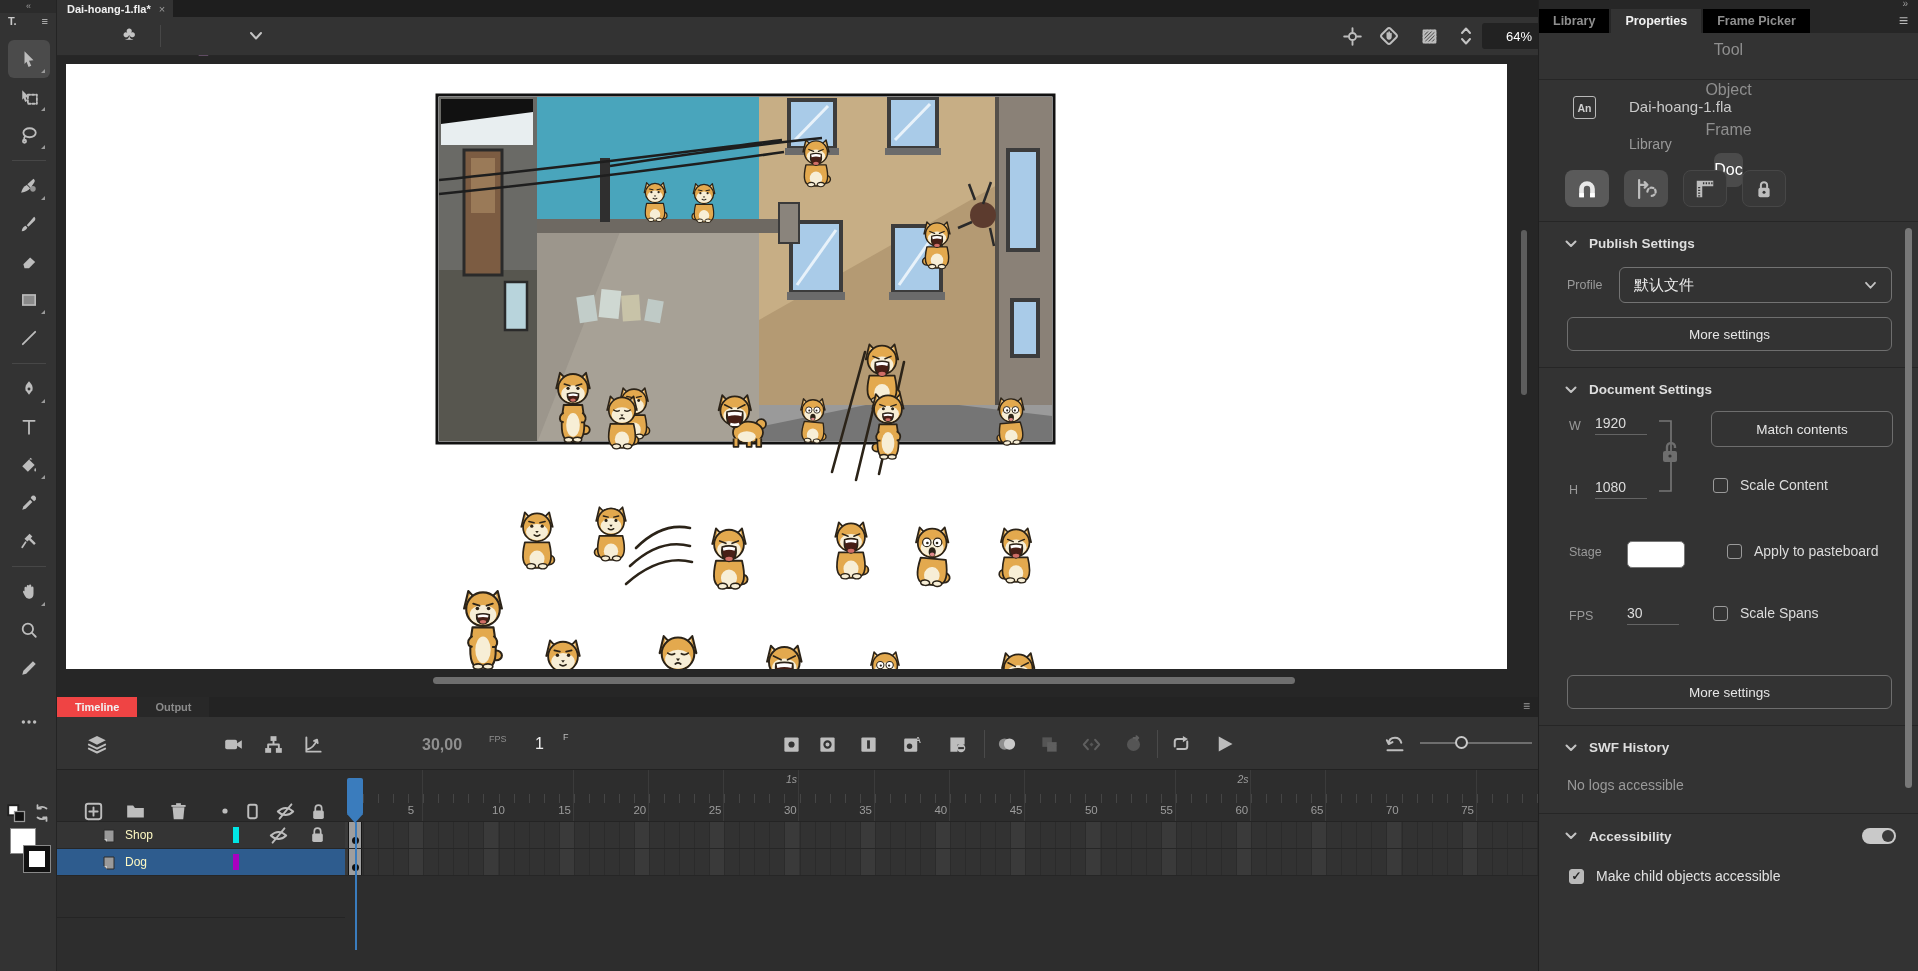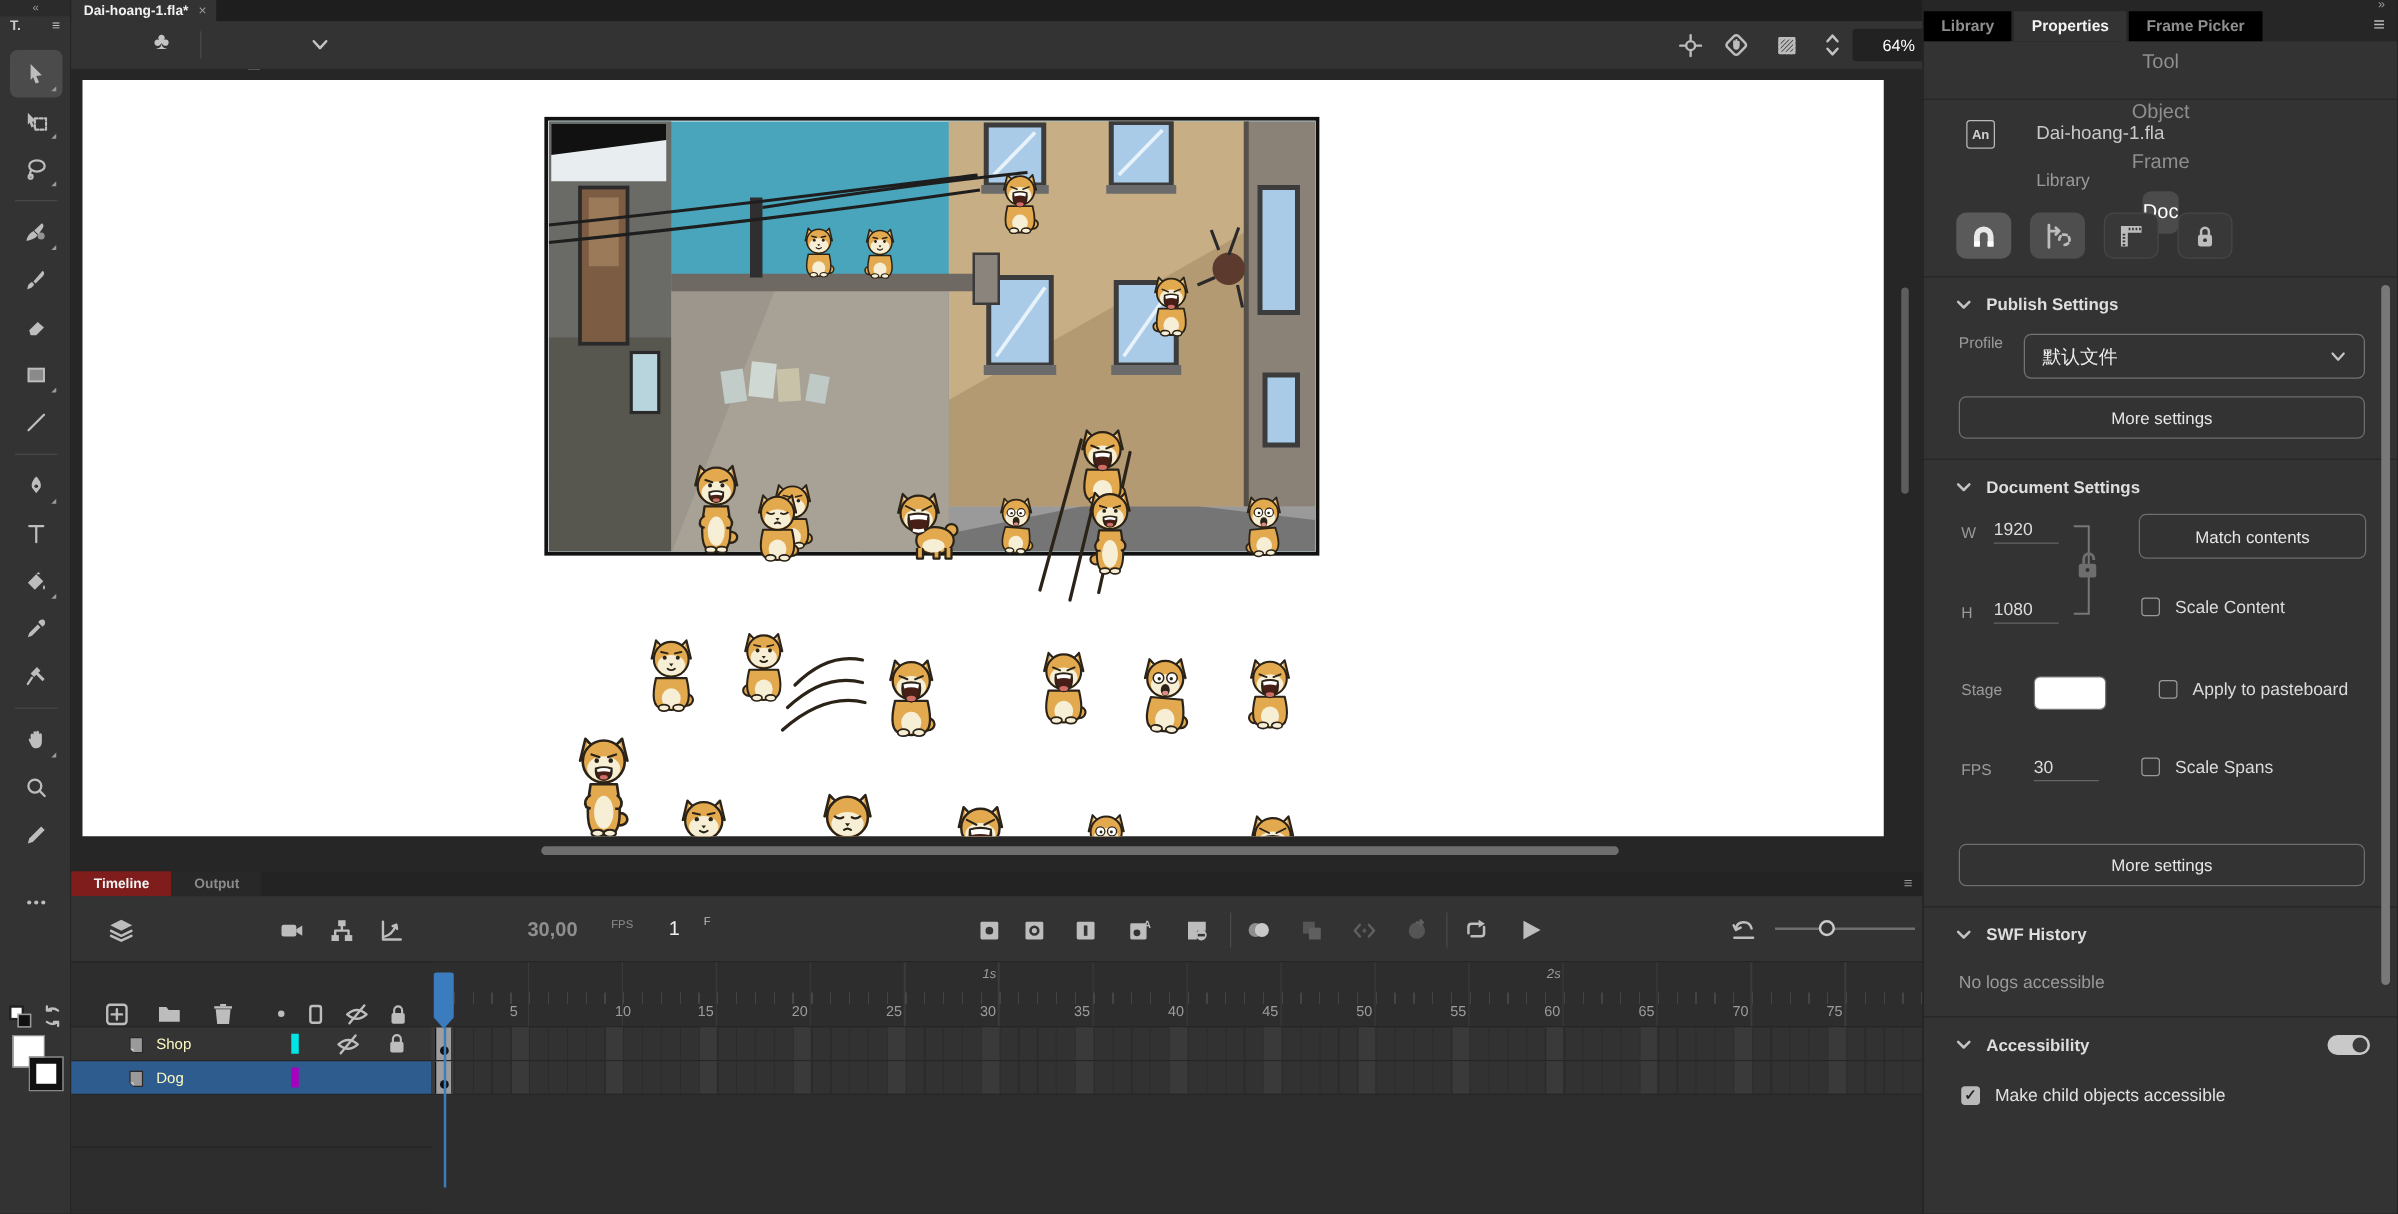--- a/index.html
+++ b/index.html
@@ -43,21 +43,21 @@
   .tn{fill:#e3a94e;stroke:#2b2318;stroke-width:3;stroke-linejoin:round;}
   .cr{fill:#f7eed6;stroke:#2b2318;stroke-width:2.4;}
   .crn{fill:#f7eed6;}
   .dk{fill:#2b2318;}
   .ln{stroke:#2b2318;stroke-width:2.6;fill:none;stroke-linecap:round;}
 
   
   .timeline{left:57px;top:697px;width:1481px;height:274px;background:#2d2d2d;}
   .tl-tabs{height:20px;background:#232323;display:flex;align-items:flex-end;position:relative;}
   .tl-tab{height:20px;padding:0 18px;font-size:11px;font-weight:bold;display:flex;align-items:center;}
-  .tl-tab.active{background:#7f1d1d;color:#f2f2f2;text-align:center;}
+  .tl-tab.active{background:#ef4444;color:#f2f2f2;text-align:center;}
   .tl-tab.idle{color:#8b8b8b;background:#282828;}
   .tl-menu{position:absolute;right:8px;top:2px;color:#9a9a9a;font-size:12px;}
   .tl-toolbar{height:53px;background:#333;border-bottom:1px solid #222;position:relative;}
   .ti{position:absolute;top:17px;width:20px;height:20px;display:flex;align-items:center;justify-content:center;}
   .fpsnum{position:absolute;left:365px;top:19px;font-size:16px;color:#8f8f8f;font-weight:bold;}
   .fpsunit{position:absolute;left:432px;top:17px;font-size:9px;color:#8f8f8f;}
   .curframe{position:absolute;left:478px;top:18px;font-size:16px;color:#eee;}
   .funit{position:absolute;left:506px;top:15px;font-size:9px;color:#bdbdbd;}
   .tl-body{position:relative;height:201px;}
   .layers{position:absolute;left:0;top:0;width:288px;height:201px;}
@@ -104,21 +104,21 @@
   .docname{position:absolute;left:90px;top:18px;font-size:15px;color:#c9c9c9;}
   .doctype{position:absolute;left:90px;top:56px;font-size:14px;color:#9a9a9a;}
   .snaprow{display:flex;gap:15px;padding:4px 0 14px 26px;}
   .snapbtn{width:44px;height:37px;border-radius:8px;display:flex;align-items:center;justify-content:center;}
   .snapbtn.on1{background:#5a5a5a;}
   .snapbtn.on2{background:#4e4e4e;}
   .snapbtn.off{background:#383838;border:1px solid #474747;}
   .sect{padding:14px 0 6px 0;}
   .sect-head{display:flex;align-items:center;gap:12px;padding-left:26px;font-size:13.5px;font-weight:bold;color:#dedede;}
   .sect-head .toggle{margin-left:auto;margin-right:22px;}
-  .profrow{display:flex;align-items:flex-start;margin:16px 0 4px 0;}
+  .profrow{display:flex;align-items:center;margin:16px 0 4px 0;}
   .proflabel{width:52px;margin-left:28px;font-size:12.5px;color:#9a9a9a;}
   .dropdown{flex:1;margin-right:26px;height:36px;border:1px solid #737373;border-radius:6px;display:flex;align-items:center;padding:16px 14px;font-size:15px;color:#ececec;}
   .dropdown .dd-chev{margin-left:auto;}
   .btn{margin:14px 26px 10px 28px;height:34px;border:1px solid #6e6e6e;border-radius:6px;display:flex;align-items:center;justify-content:center;font-size:13.5px;color:#e6e6e6;}
   .ds-grid{position:relative;height:258px;margin-top:6px;}
   .ds-label{position:absolute;font-size:12.5px;color:#9a9a9a;}
   .ds-val{position:absolute;font-size:14px;color:#dcdcdc;border-bottom:1px solid #646464;min-width:52px;padding-bottom:3px;}
   .matchbtn{position:absolute;left:172px;top:8px;width:182px;height:36px;border:1px solid #6e6e6e;border-radius:6px;display:flex;align-items:center;justify-content:center;font-size:13.5px;color:#e6e6e6;}
   .cbrow{position:absolute;display:flex;align-items:center;gap:12px;font-size:14px;color:#dcdcdc;}
   .cb{width:15px;height:15px;border:1.6px solid #9a9a9a;border-radius:3px;}

